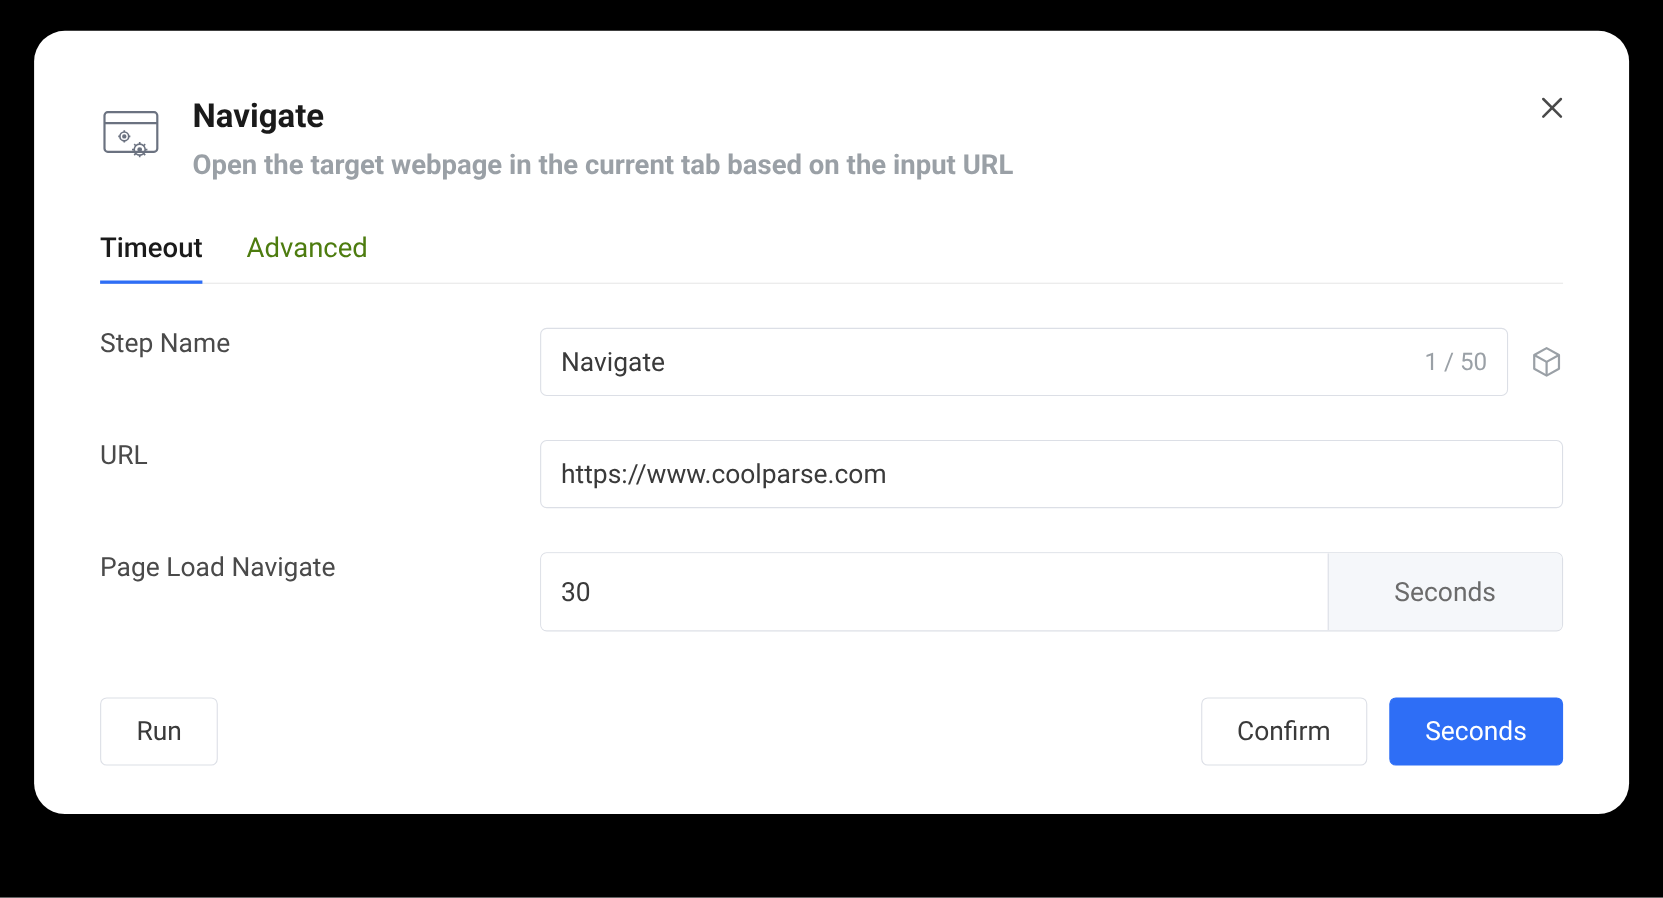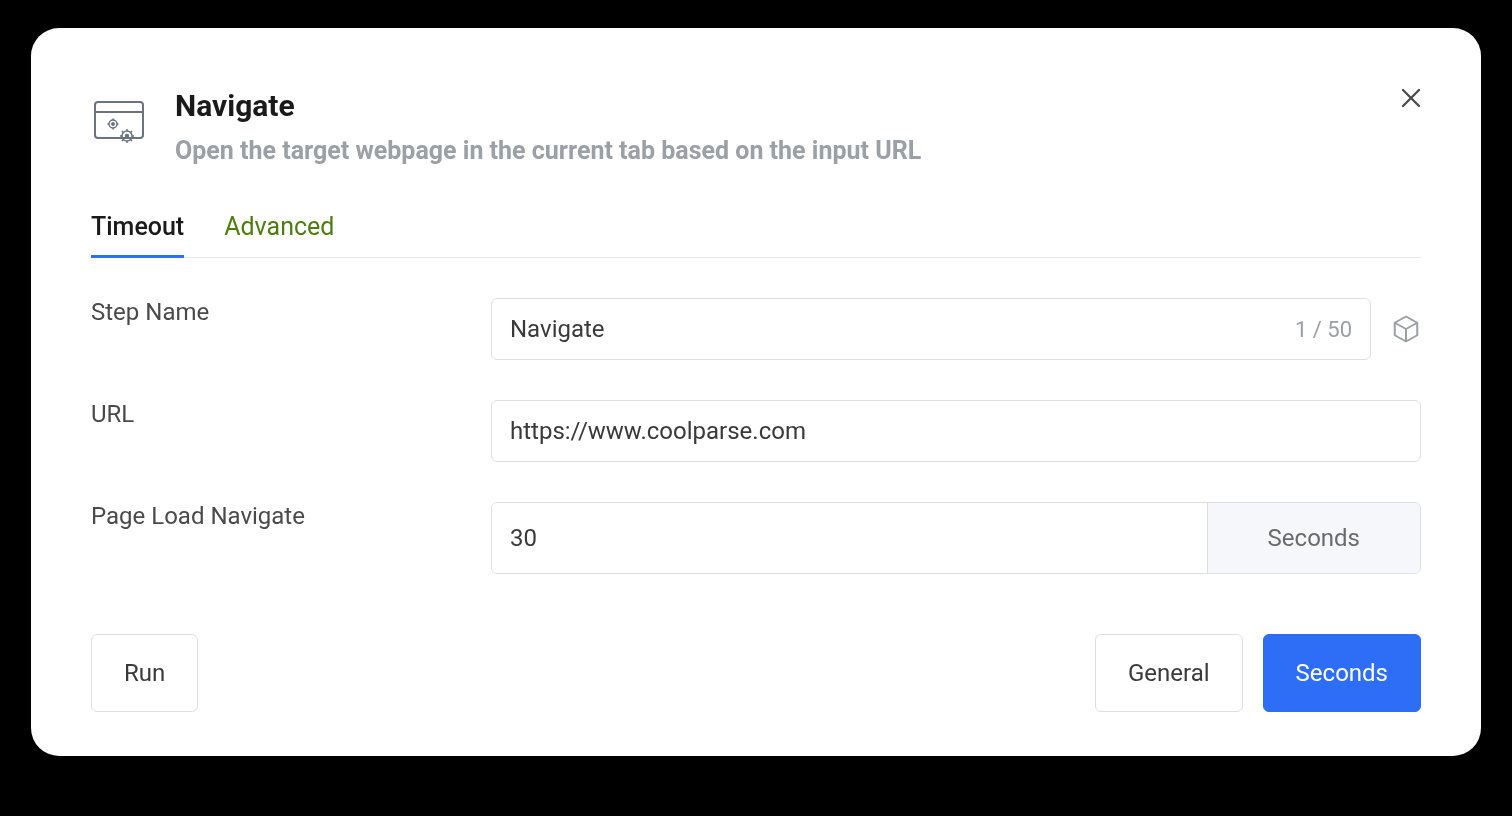--- a/index.html
+++ b/index.html
@@ -162,21 +162,21 @@
       display: flex;
       justify-content: space-between;
       align-items: center;
       margin-top: 60px;
     }
     .footer-right {
       display: flex;
       gap: 20px;
     }
     .btn {
-      height: 78px;
+      height: 62px;
       padding: 0 32px;
       border-radius: 6px;
       font-size: 24px;
       font-family: inherit;
       cursor: pointer;
       display: flex;
       align-items: center;
       justify-content: center;
     }
     .btn-default {
@@ -268,18 +268,18 @@
       <div class="input-with-suffix">
         <input type="text" value="30" style="">
         <div class="suffix">Seconds</div>
       </div>
     </div>
   </div>
 
   <div class="footer">
     <button class="btn btn-default">Run</button>
     <div class="footer-right">
-      <button class="btn btn-default">General</button>
+      <button class="btn btn-default">Confirm</button>
       <button class="btn btn-primary">Seconds</button>
     </div>
   </div>
 
 </div>
 
 </body></html>

